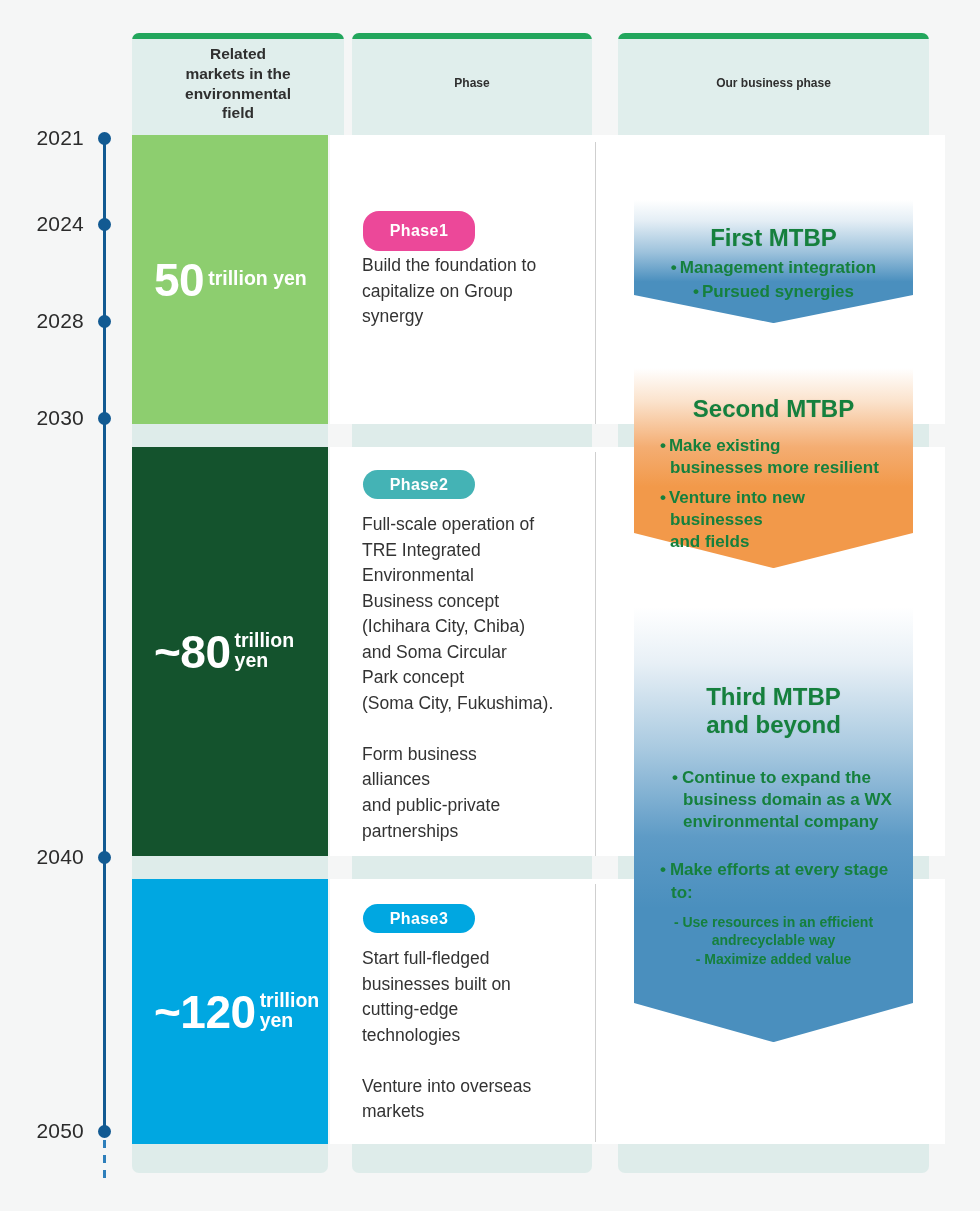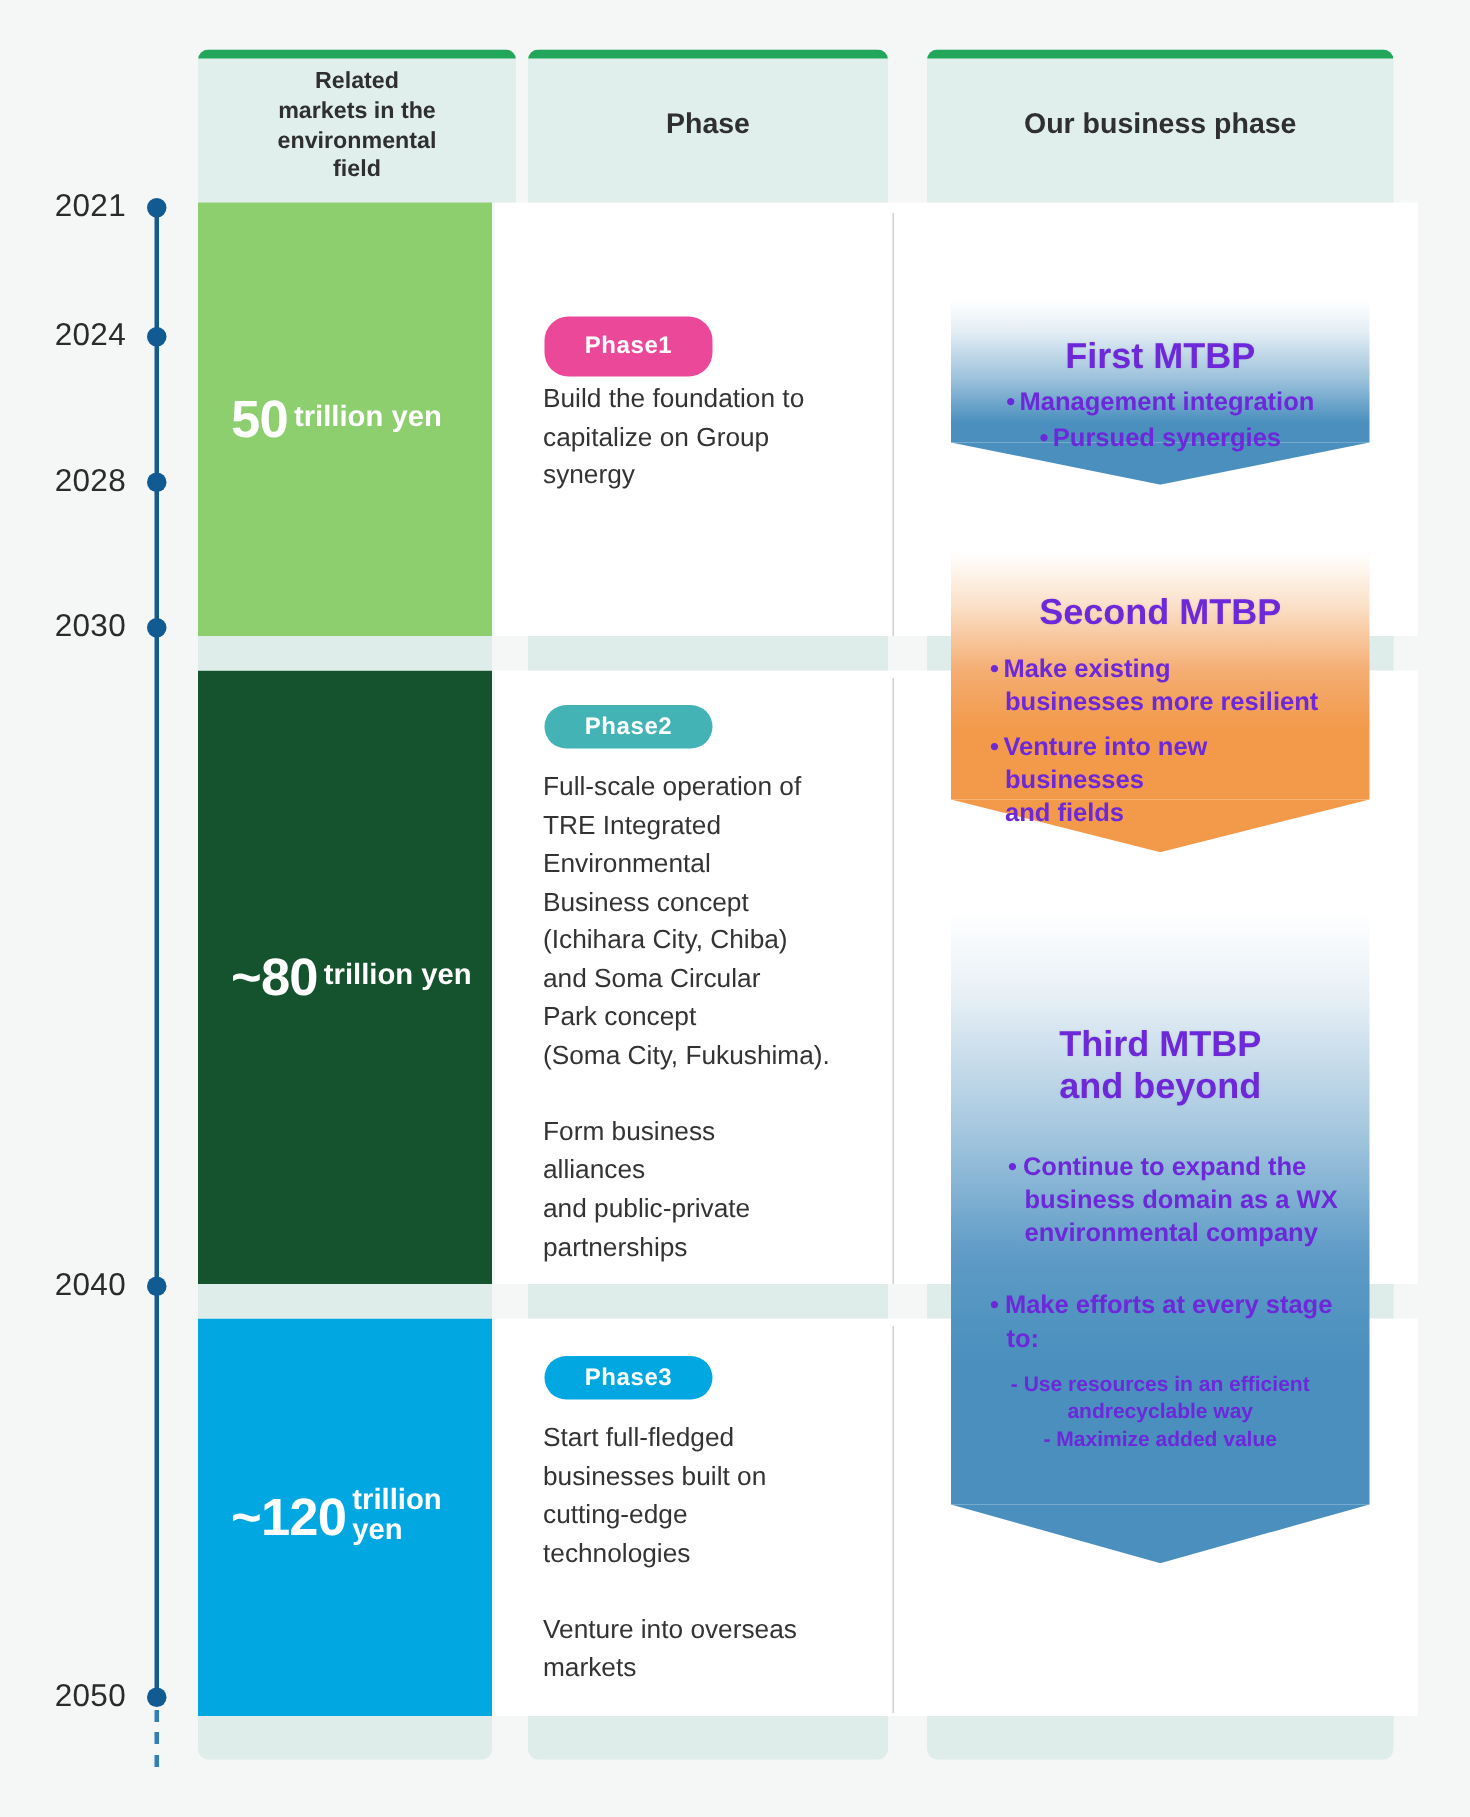--- a/index.html
+++ b/index.html
@@ -93,33 +93,33 @@
     left: 8px; right: 8px;
     top: 50%;
     transform: translateY(-50%);
     text-align: center;
     font-weight: bold;
     color: #2f2f2f;
     line-height: 1.28;
     white-space: pre-line;
   }
   .header-sm { font-size: 15.5px; }
-  .header-lg { font-size: 19px; }
+  .header-lg { font-size: 12px; }
 
   
   .market-block {
     position: absolute;
     box-sizing: border-box;
     display: flex;
     align-items: center;
     padding-left: 22px;
     color: #ffffff;
   }
   .market-amount {
-    font-size: 35px;
+    font-size: 46px;
     font-weight: bold;
     letter-spacing: -0.5px;
     line-height: 1;
   }
   .market-unit {
     font-size: 19.5px;
     font-weight: bold;
     margin-left: 4px;
     line-height: 1;
     padding-bottom: 2px;
@@ -161,21 +161,21 @@
     position: absolute;
     font-size: 17.5px;
     color: #333333;
     line-height: 1.46;
     white-space: pre-line;
   }
 
   
   .mtbp {
     position: absolute;
-    color: #6d28d9;
+    color: #15803d;
     text-align: center;
     box-sizing: border-box;
   }
   .mtbp-body {
     position: absolute;
     left: 0; right: 0; top: 0;
   }
   .mtbp-tip {
     position: absolute;
     left: 0; right: 0;

